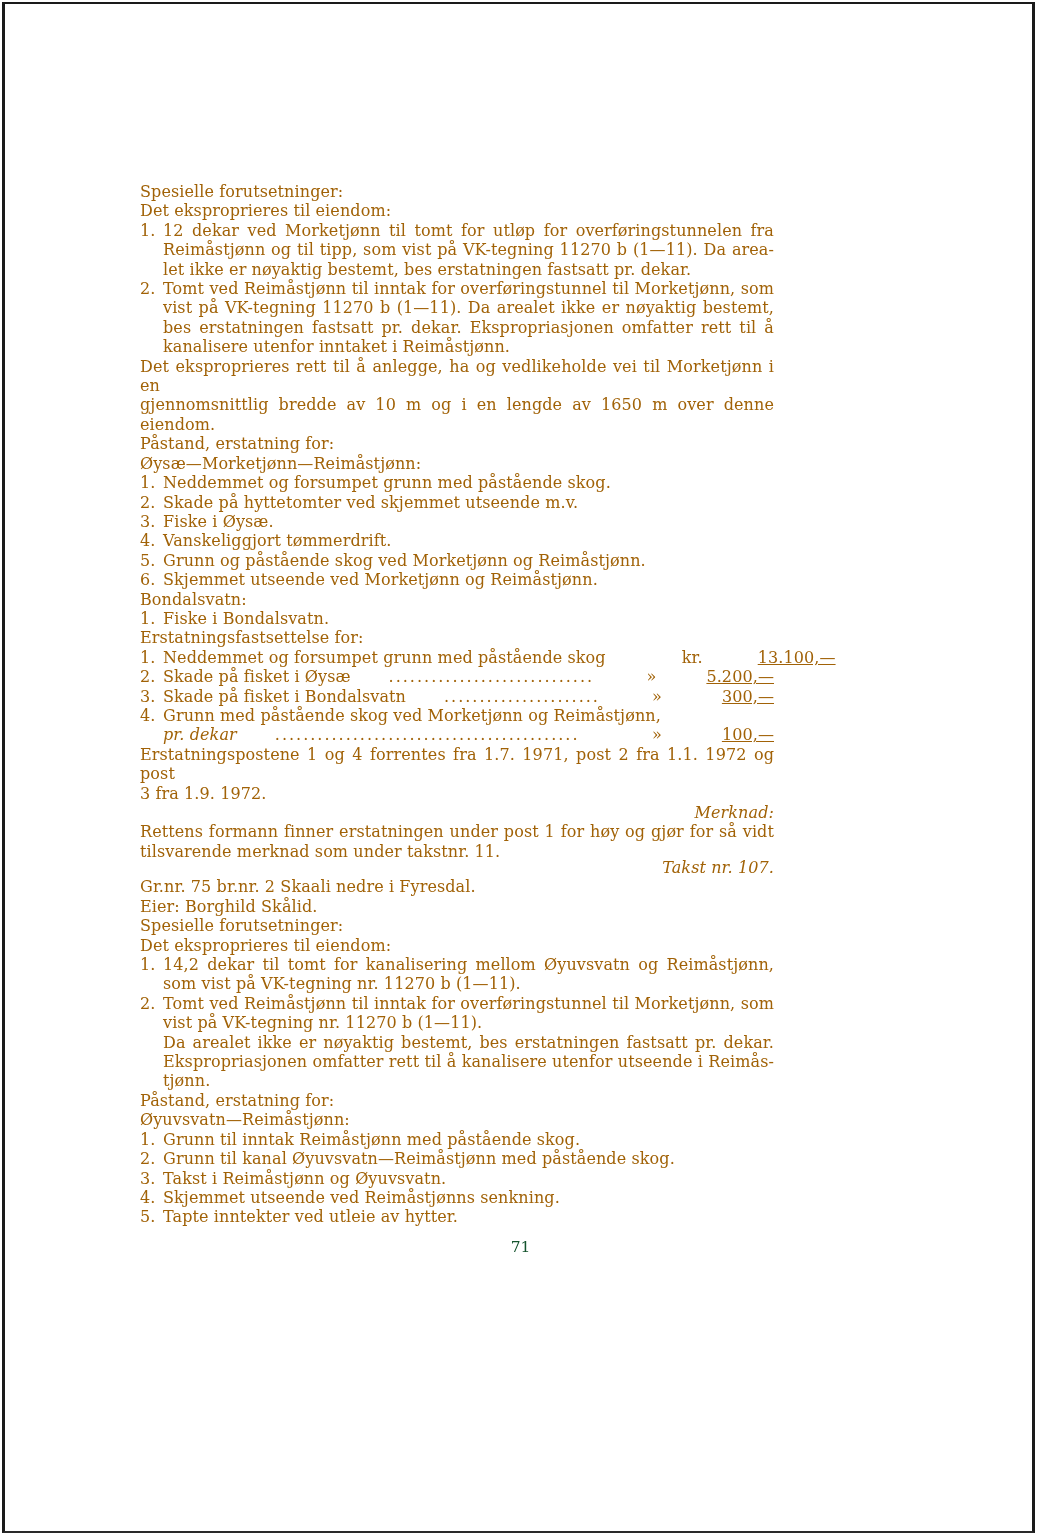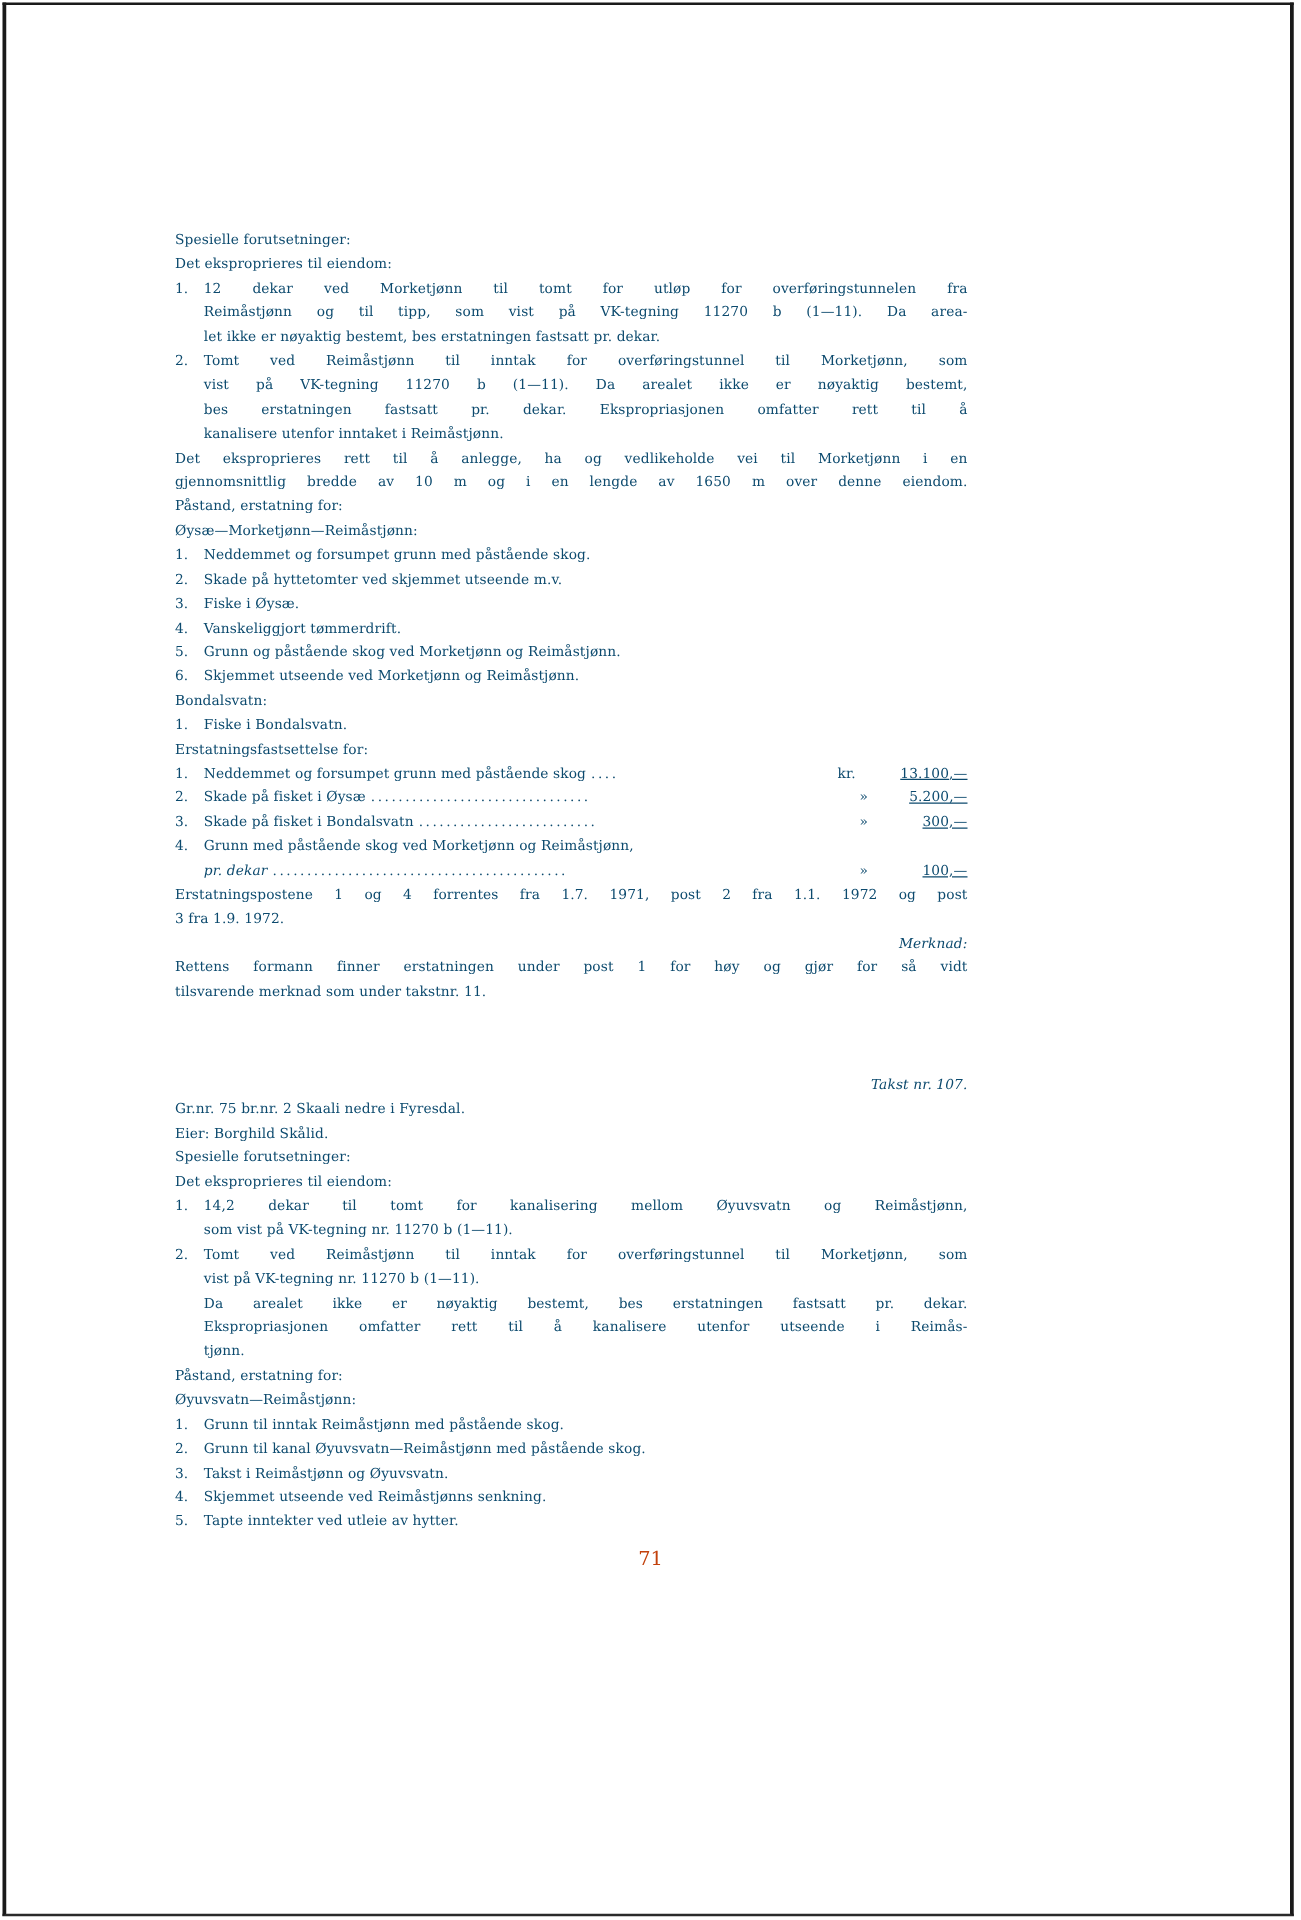--- a/index.html
+++ b/index.html
@@ -6,39 +6,39 @@
   body { width: 1041px; height: 1536px; position: relative; overflow: hidden; }
   .page {
     position: absolute; left: 2px; top: 2px; width: 1033px; height: 1531px;
     border-left: 3px solid #1a1a1a; border-top: 2px solid #1a1a1a;
     border-right: 3px solid #1a1a1a; border-bottom: 2px solid #2a2a2a;
     background: #ffffff; box-sizing: border-box;
   }
   .col {
     position: absolute; left: 140px; width: 634px;
     font-family: "DejaVu Serif", "Liberation Serif", serif;
-    font-size: 11px; line-height: 19.4px; color: #0c4a6e;
+    font-size: 16px; line-height: 19.4px; color: #a16207;
     letter-spacing: 0.1px;
   }
   .col1 { top: 182px; }
   .col2 { top: 858px; left: 116px; width: 658px; }
   .line { display: block; white-space: nowrap; }
   .just { text-align: justify; text-align-last: justify; white-space: normal; }
   .ind { padding-left: 23px; }
   .ind2 { padding-left: 24px; }
   .num { display: inline-block; width: 23px; }
   .it { font-style: italic; text-align: right; }
-  .row { display: flex; white-space: nowrap; }
+  .row { display: flex; white-space: nowrap; gap: 34px; }
   .row .lab { flex: 0 0 auto; }
   .row .dots { flex: 1 1 auto; overflow: hidden; margin: 0 4px; letter-spacing: 2px; }
   .row .cur { flex: 0 0 42px; text-align: left; }
   .row .amt { flex: 0 0 62px; text-align: right; text-decoration: underline; }
   .pagenum {
     position: absolute; top: 1238px; left: 0; width: 1041px; text-align: center;
-    font-family: "DejaVu Serif", "Liberation Serif", serif; font-size: 15.5px; color: #c2410c;
+    font-family: "DejaVu Serif", "Liberation Serif", serif; font-size: 15.5px; color: #14532d;
   }
 </style>
 </head>
 <body>
 
 <div class="page"></div>
 
 <div class="col col1">
   <span class="line">Spesielle forutsetninger:</span>
   <span class="line">Det eksproprieres til eiendom:</span>

